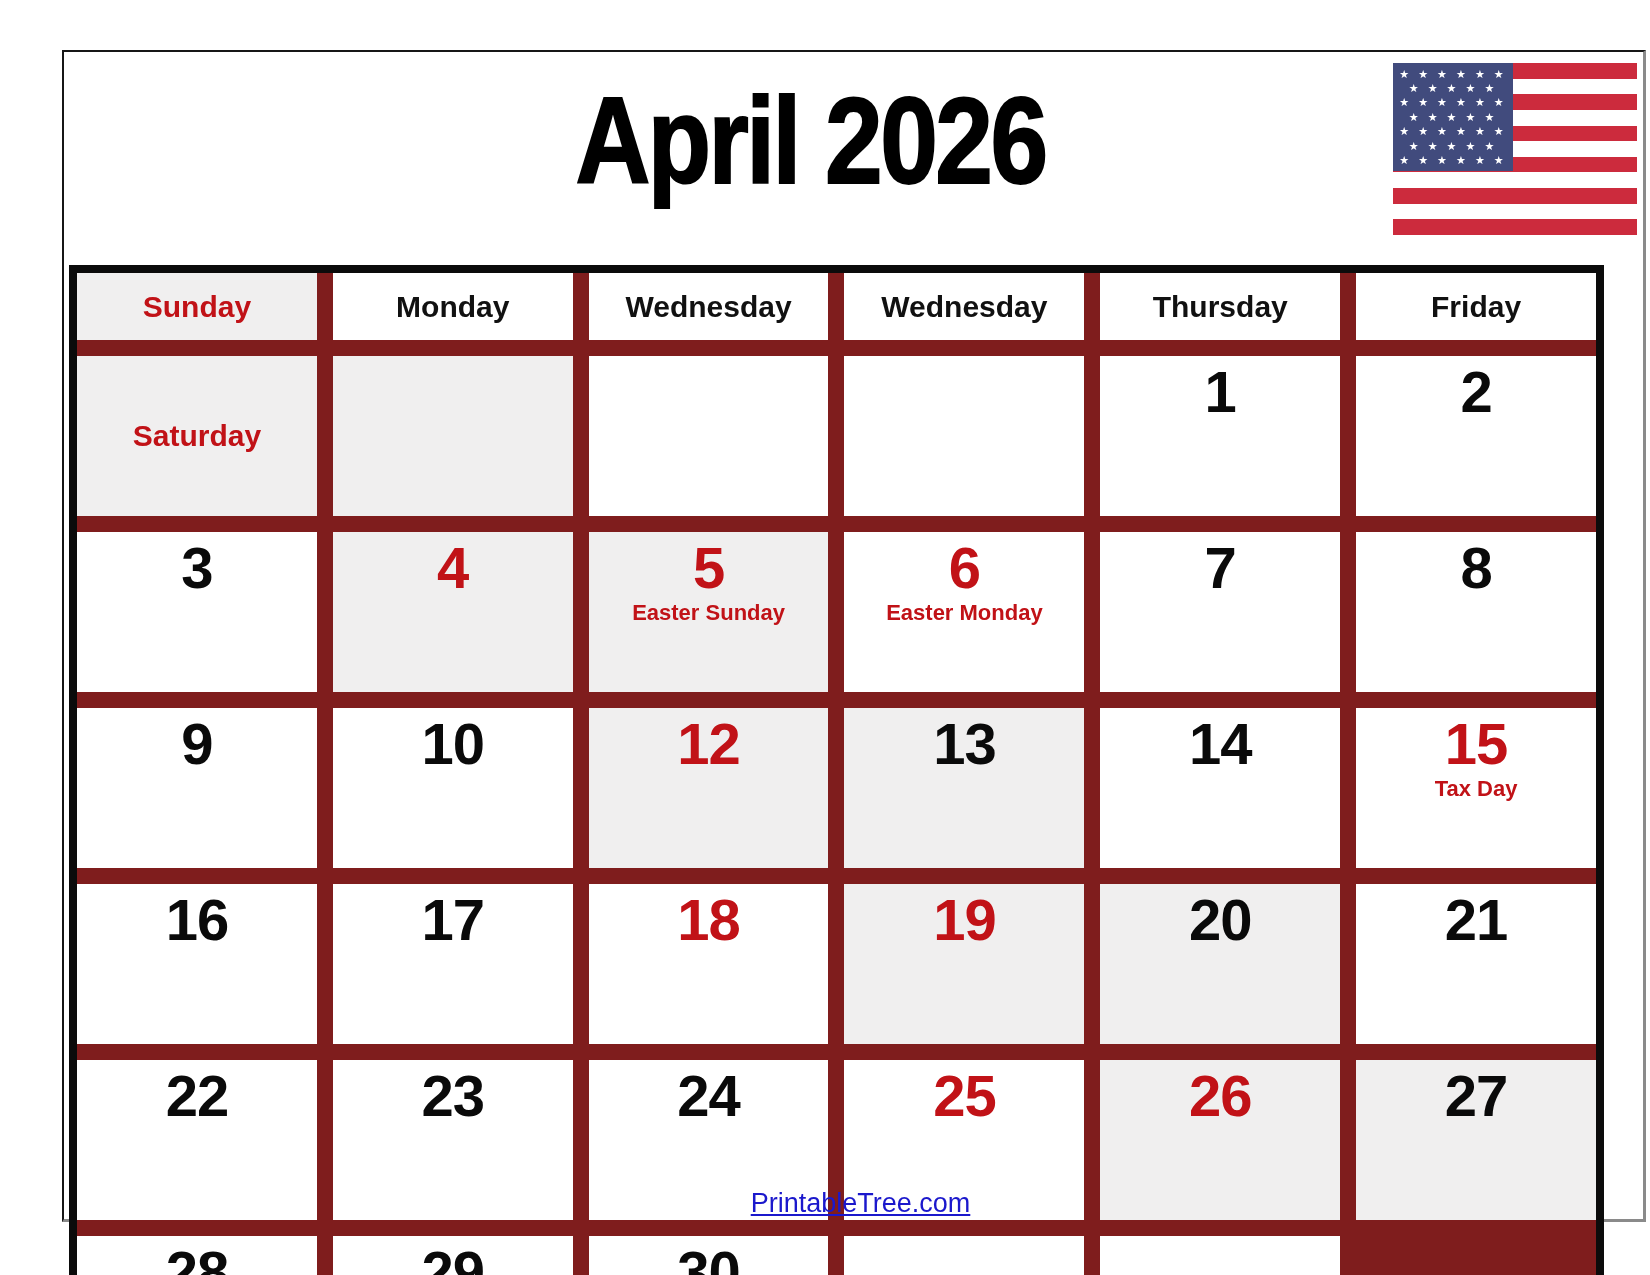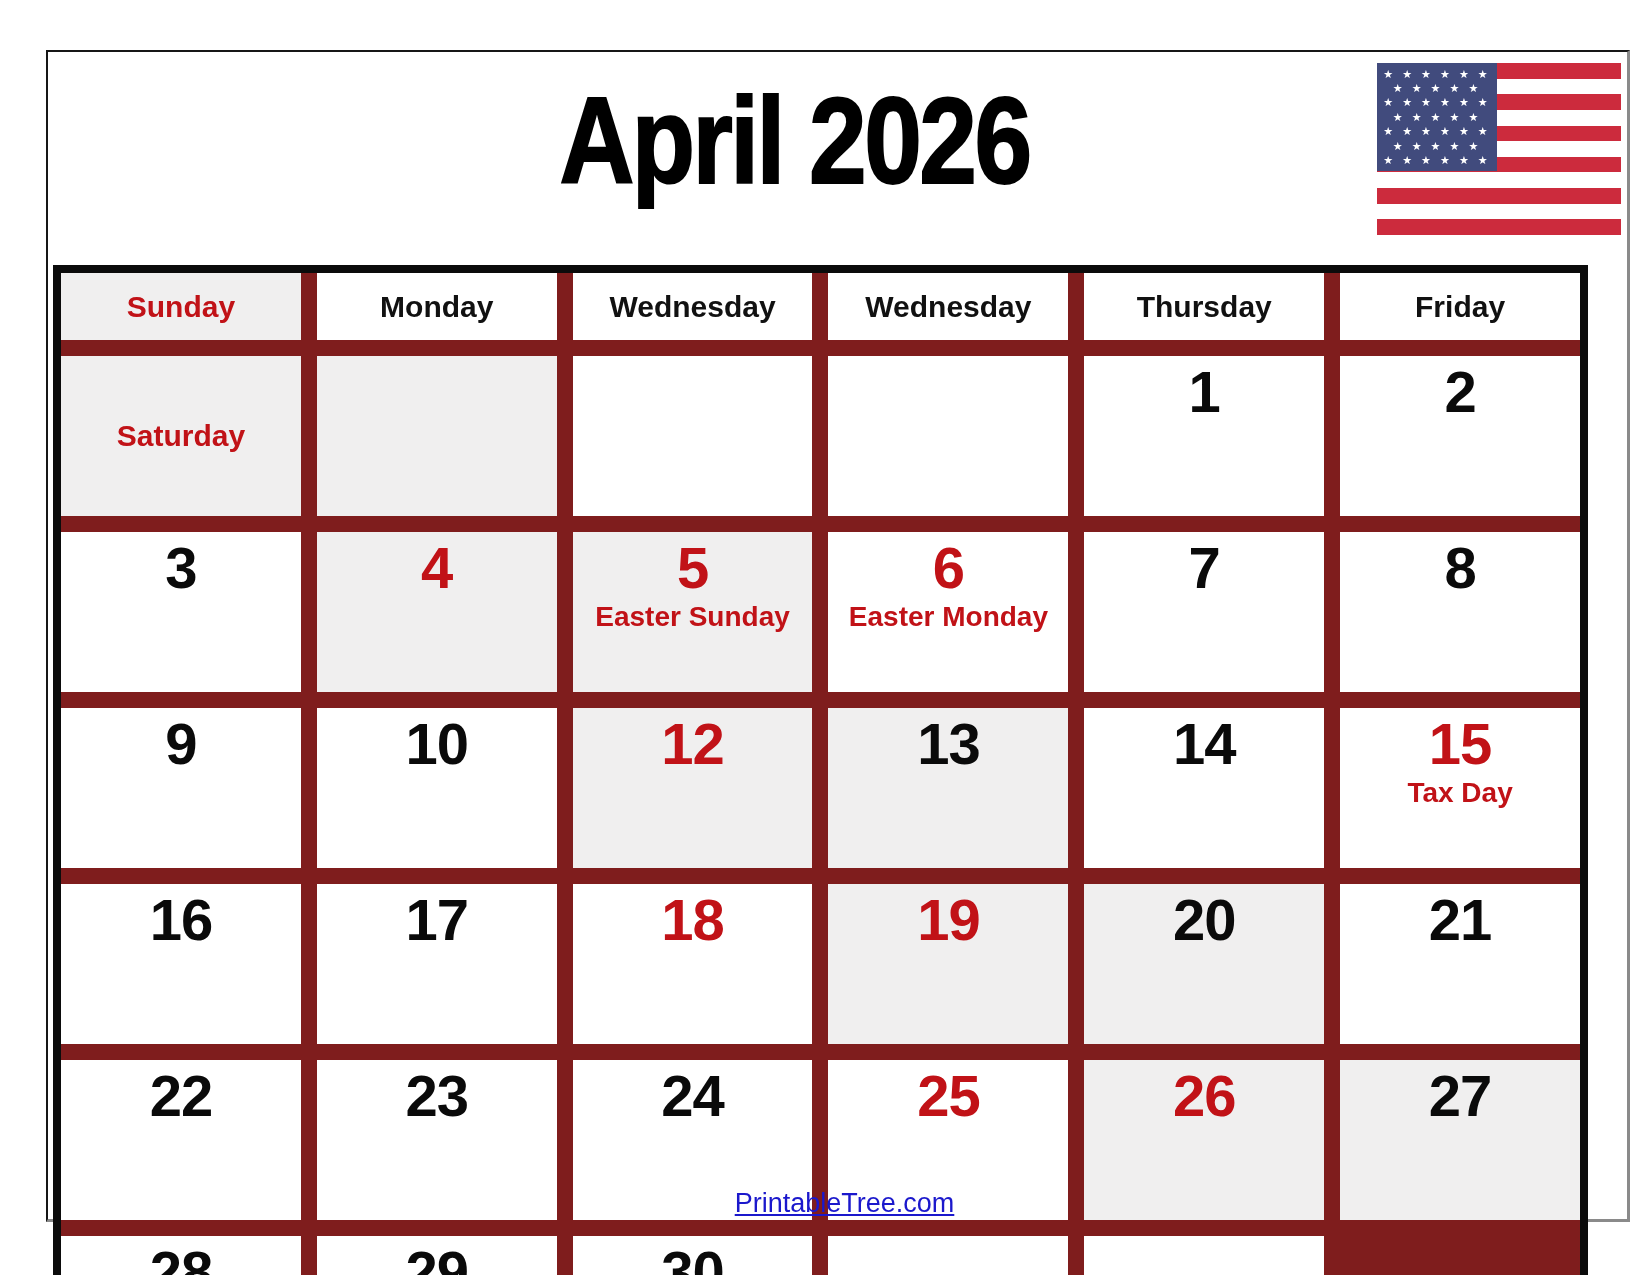--- a/index.html
+++ b/index.html
@@ -1,21 +1,21 @@
 <!DOCTYPE html>
 <html><head>
 <meta charset="utf-8">
 <style>
   html,body{margin:0;padding:0;background:#fff;}
   body{
     width:1650px;height:1275px;position:relative;
     font-family:"Liberation Sans",sans-serif;color:#0a0a0a;
   }
   .page{
-    position:absolute;left:46px;top:50px;width:1584px;height:1172px;
+    position:absolute;left:62px;top:50px;width:1584px;height:1172px;
     box-sizing:border-box;background:#fff;
     border-style:solid;border-width:2px 3px 3px 2px;
     border-color:#161616 #8a8a8a #8a8a8a #161616;
   }
   
   .cal-header{position:relative;height:213px;}
   .title{
     position:absolute;left:0;right:86px;top:22px;
     text-align:center;font-size:122px;font-weight:bold;
     letter-spacing:-3px;line-height:1.1;color:#000;
@@ -55,21 +55,21 @@
   
   .cal-grid > :nth-child(7n+1),
   .cal-grid > :nth-child(7n){background:#F0EFEF;}
   .hcell:nth-child(7n+1),
   .hcell:nth-child(7n){color:#C11217;}
   .num{
     font-size:58px;font-weight:bold;line-height:1.05;letter-spacing:-1px;color:#0a0a0a;
   }
   .cell[data-variant="red"] .num{color:#C11217;}
   .holiday{
-    font-size:28px;font-weight:bold;color:#C11217;line-height:1.2;margin-top:1px;
+    font-size:22px;font-weight:bold;color:#C11217;line-height:1.2;margin-top:1px;
   }
   
   .footer{position:absolute;left:0;right:0;top:1136px;text-align:center;}
   .footer a{
     color:#1B18CC;font-size:27px;text-decoration:underline;margin-left:14px;
   }
 </style>
 </head>
 <body>
 

